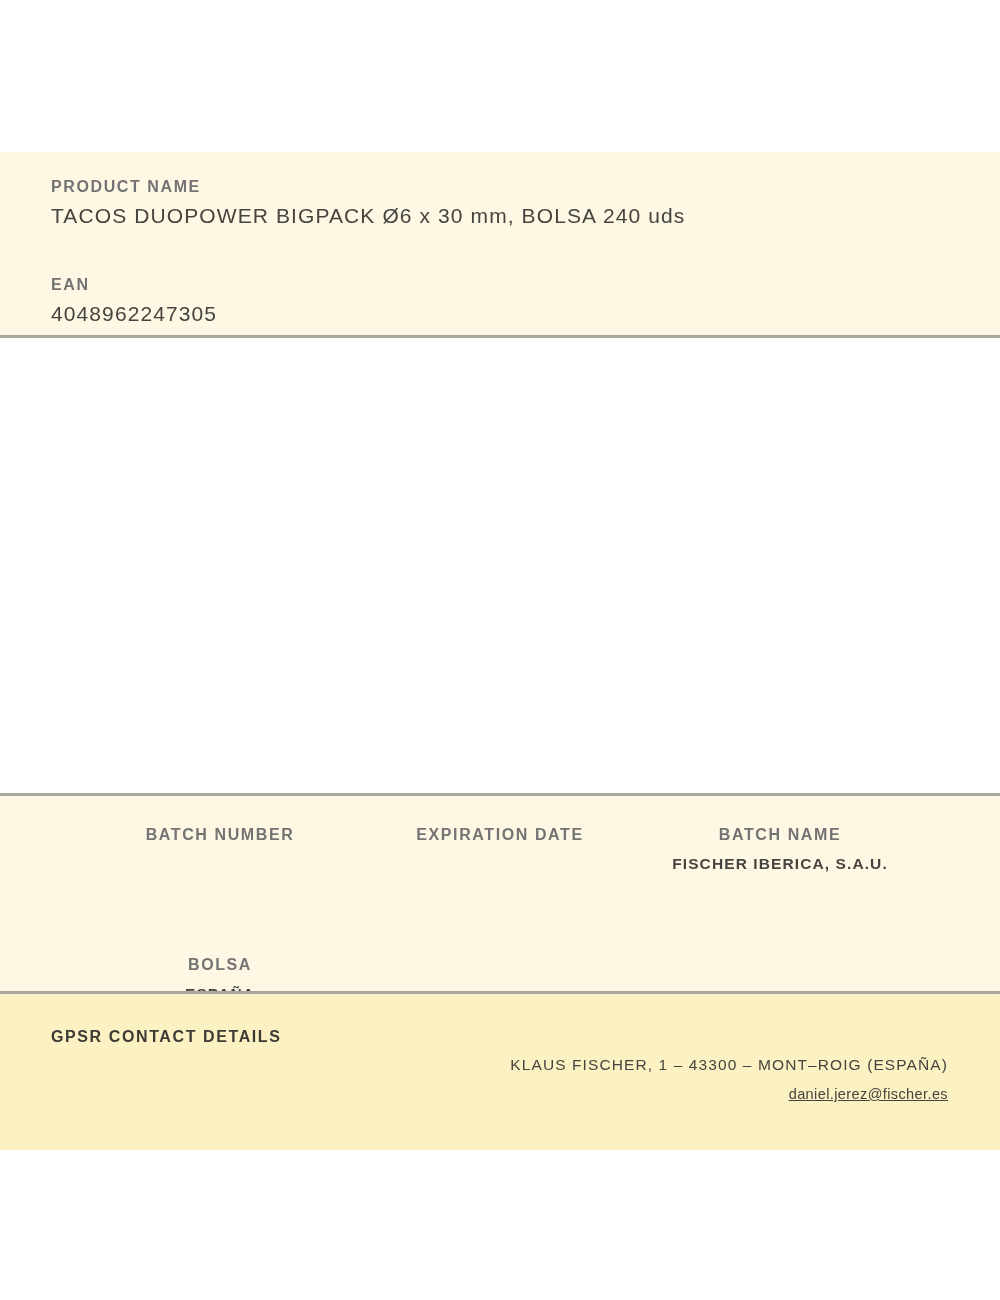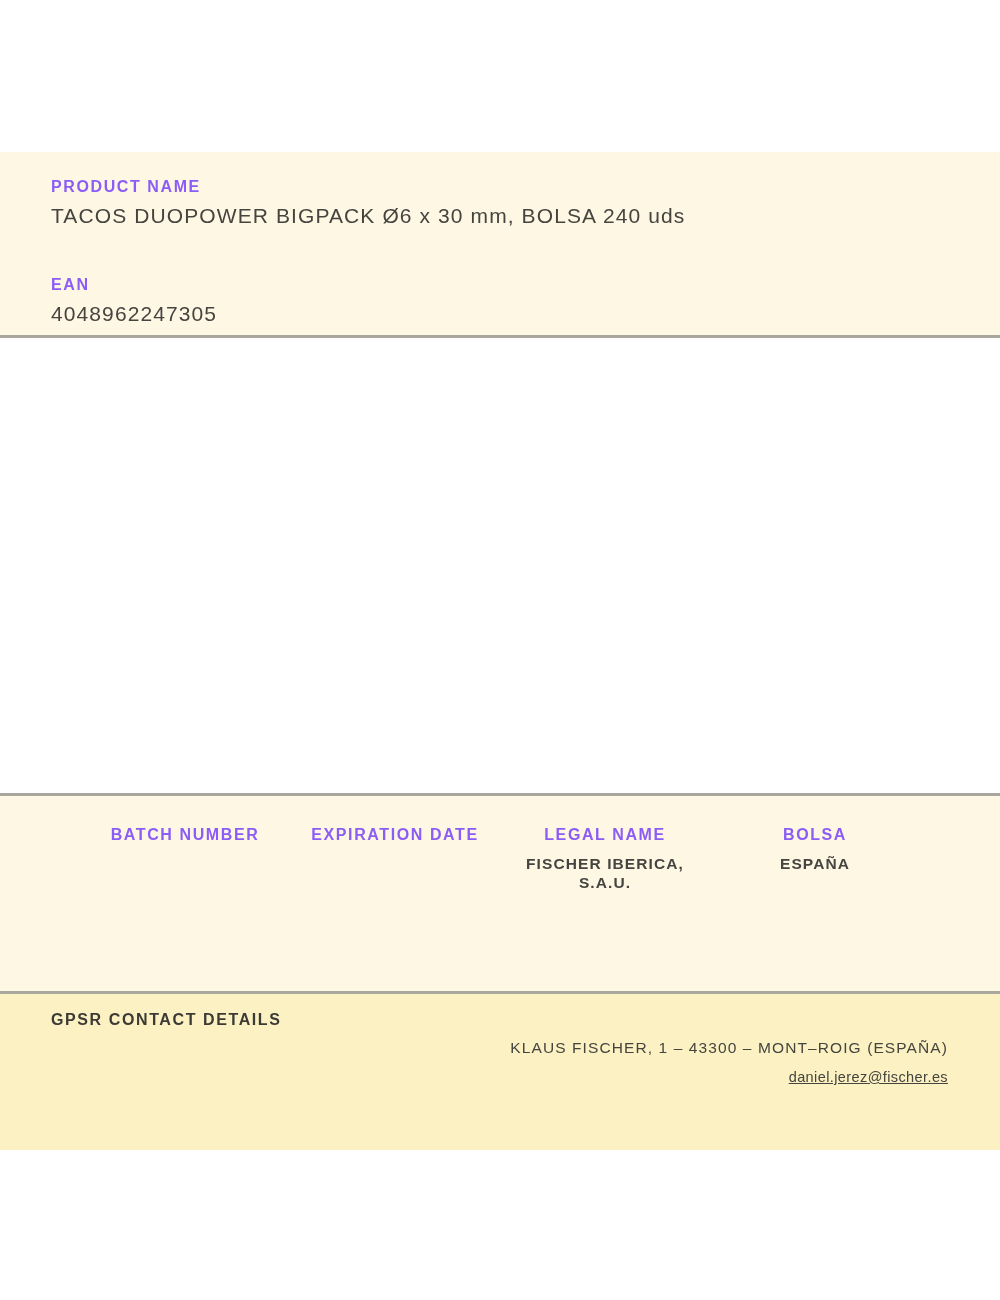--- a/index.html
+++ b/index.html
@@ -34,43 +34,43 @@
   .section-batch {
     top: 793px;
     height: 198px;
     border-top: 3px solid #a9a69e;
     padding: 29px 100px 0 100px;
   }
   .section-gpsr {
     top: 991px;
     height: 159px;
     border-top: 3px solid #a9a69e;
-    padding: 16px 52px 0 51px;
+    padding: 33px 52px 0 51px;
   }
 
   .field-label {
     font-size: 16px;
     font-weight: 700;
     letter-spacing: 1.6px;
-    color: #8b5cf6;
+    color: #737373;
     line-height: 19px;
   }
   .field-value {
     font-size: 21px;
     font-weight: 400;
     letter-spacing: 1.1px;
     color: #45443f;
     line-height: 19px;
     margin-top: 10px;
   }
   .gap-top { margin-top: 50px; }
 
   .grid-two-col {
     display: grid;
-    grid-template-columns: 1fr 1fr 1fr 1fr;
+    grid-template-columns: 1fr 1fr 1fr;
     grid-auto-rows: min-content;
     gap: 40px;
   }
   .grid-cell {
     text-align: center;
   }
   .grid-row-1 { height: 90px; }
   .grid-cell .field-value {
     font-size: 15.5px;
     font-weight: bold;
@@ -120,21 +120,21 @@
         <div class="field-label">BATCH NUMBER</div>
         <div class="field-value"></div>
       </div>
 
       <div class="grid-cell grid-row-1">
         <div class="field-label">EXPIRATION DATE</div>
         <div class="field-value"></div>
       </div>
 
       <div class="grid-cell">
-        <div class="field-label">LEGAL NAME</div>
+        <div class="field-label">BATCH NAME</div>
         <div class="field-value">FISCHER IBERICA, S.A.U.</div>
       </div>
 
       <div class="grid-cell">
         <div class="field-label">BOLSA</div>
         <div class="field-value">ESPAÑA</div>
       </div>
 
     </div>
   </section>

